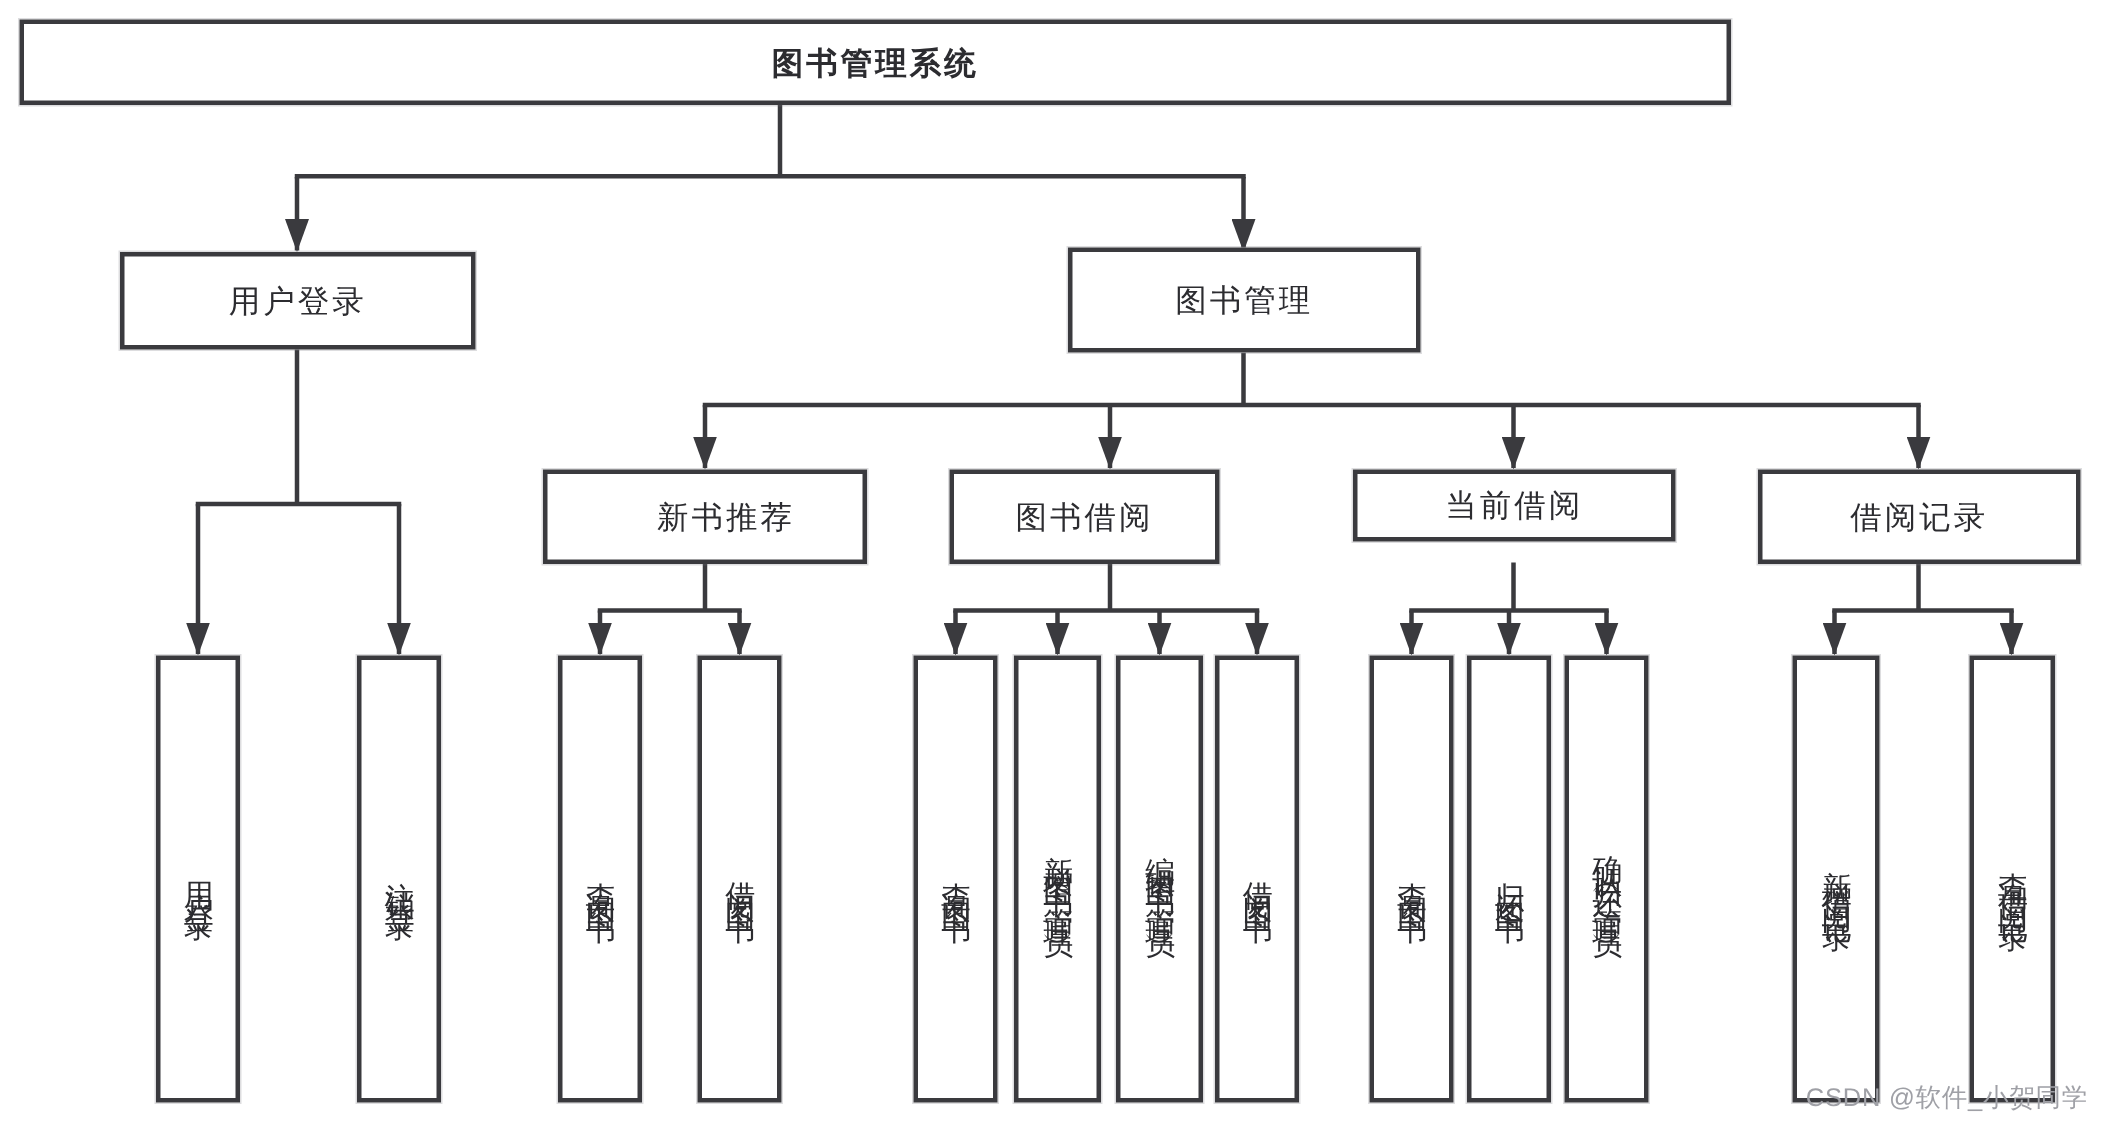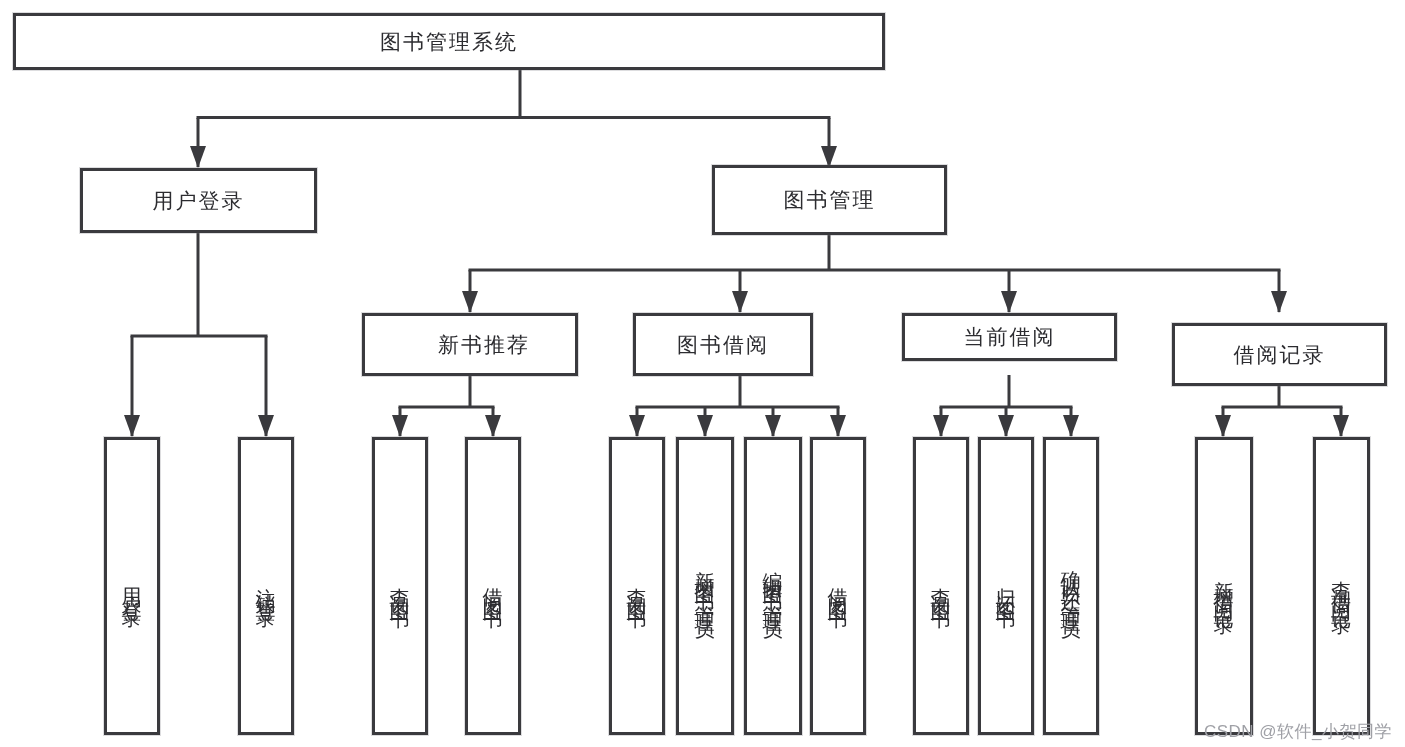--- a/index.html
+++ b/index.html
@@ -96,29 +96,29 @@
     <line x1="838" y1="407" x2="838" y2="436" stroke="#3a3a3e" stroke-width="3" marker-end="url(#arr)"></line>
 
     <line x1="941" y1="407" x2="941" y2="436" stroke="#3a3a3e" stroke-width="3" marker-end="url(#arr)"></line>
     <line x1="1006" y1="407" x2="1006" y2="436" stroke="#3a3a3e" stroke-width="3" marker-end="url(#arr)"></line>
     <line x1="1071" y1="407" x2="1071" y2="436" stroke="#3a3a3e" stroke-width="3" marker-end="url(#arr)"></line>
 
     <line x1="1223" y1="407" x2="1223" y2="436" stroke="#3a3a3e" stroke-width="3" marker-end="url(#arr)"></line>
     <line x1="1341" y1="407" x2="1341" y2="436" stroke="#3a3a3e" stroke-width="3" marker-end="url(#arr)"></line>
   </svg>
 
-  <div class="node h" style="left:13px; top:13px; width:872px; height:57px;">图书管理系统</div>
+  <div class="node h" style="left:13px; top:13px; width:1141px; height:57px;font-weight:bold;">图书管理系统</div>
 
   <div class="node h" style="left:80px; top:168px; width:237px; height:65px;">用户登录</div>
   <div class="node h" style="left:712px; top:165px; width:235px; height:70px;">图书管理</div>
 
   <div class="node h" style="left:362px; top:313px; width:216px; height:63px;padding-left:28px;">新书推荐</div>
   <div class="node h" style="left:633px; top:313px; width:180px; height:63px;">图书借阅</div>
   <div class="node h" style="left:902px; top:313px; width:215px; height:48px;">当前借阅</div>
-  <div class="node h" style="left:1172px; top:313px; width:215px; height:63px;margin-top:10px;">借阅记录</div>
+  <div class="node h" style="left:1172px; top:313px; width:215px; height:63px;">借阅记录</div>
 
   <div class="node v" style="left:104px; top:437px; width:56px; height:298px;">用户登录</div>
   <div class="node v" style="left:238px; top:437px; width:56px; height:298px;">注销登录</div>
 
   <div class="node v" style="left:372px; top:437px; width:56px; height:298px;">查询图书</div>
   <div class="node v" style="left:465px; top:437px; width:56px; height:298px;">借阅图书</div>
 
   <div class="node v" style="left:609px; top:437px; width:56px; height:298px;">查询图书</div>
   <div class="node v" style="left:676px; top:437px; width:58px; height:298px;">新增图书（管理员）</div>
   <div class="node v" style="left:744px; top:437px; width:58px; height:298px;">编辑图书（管理员）</div>

